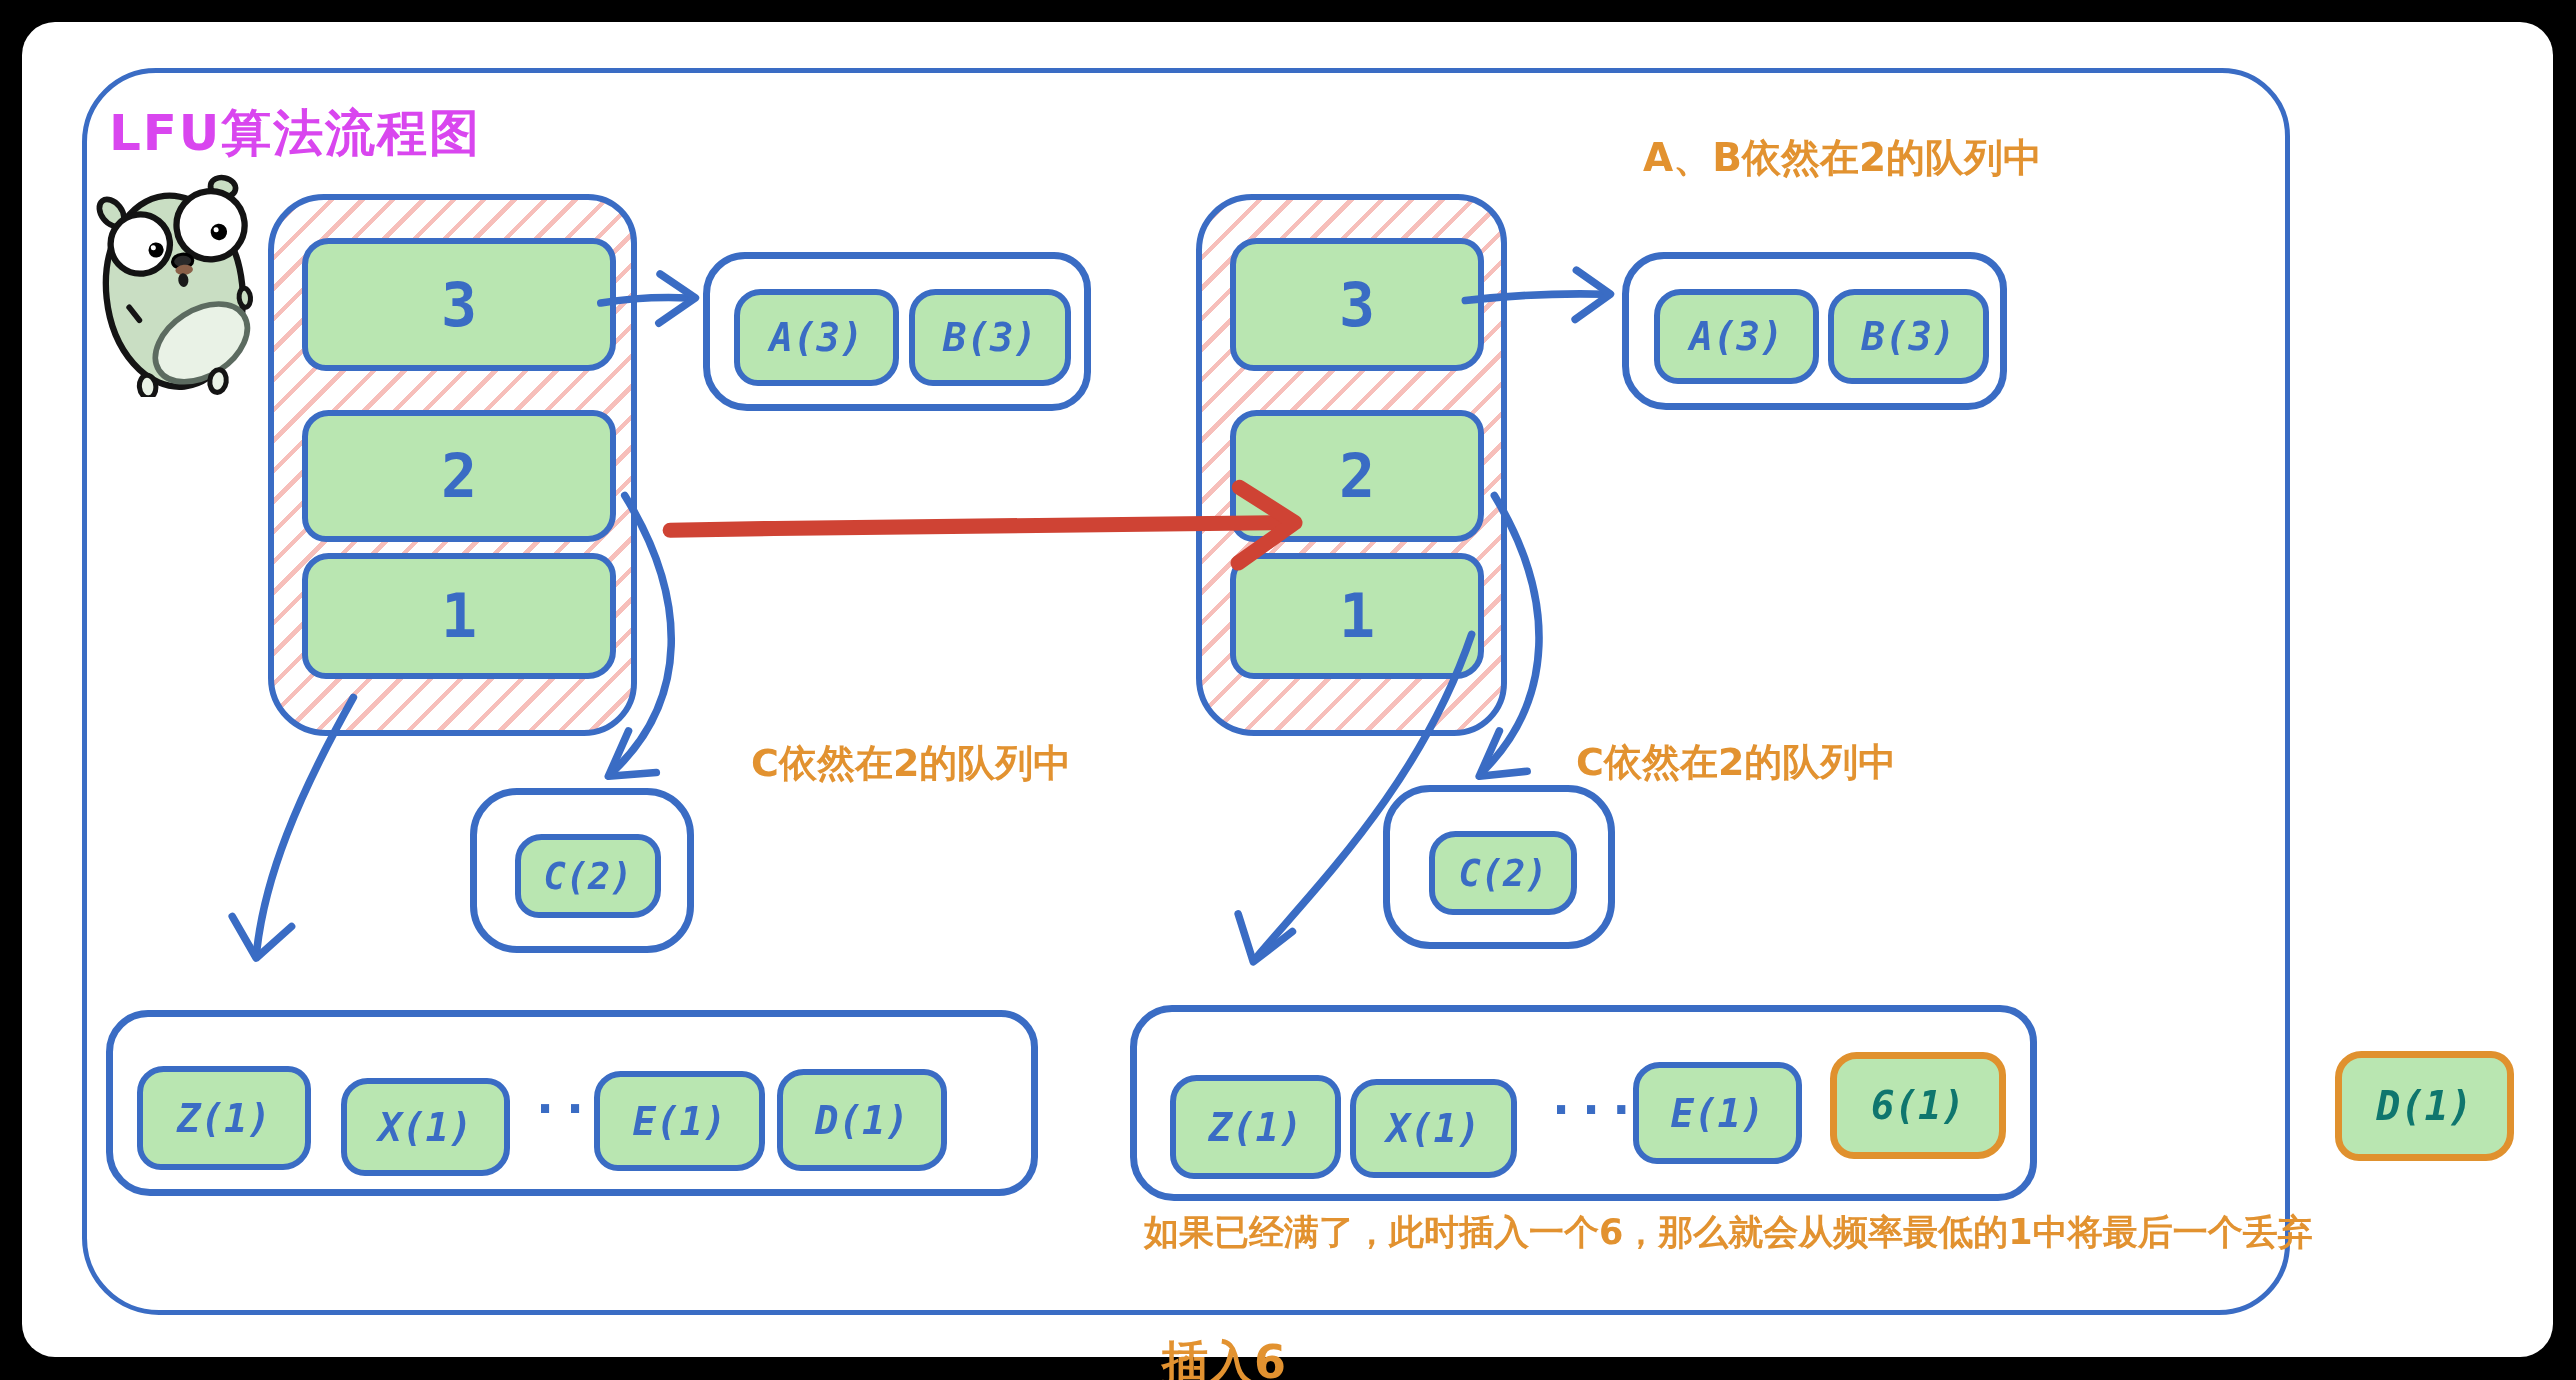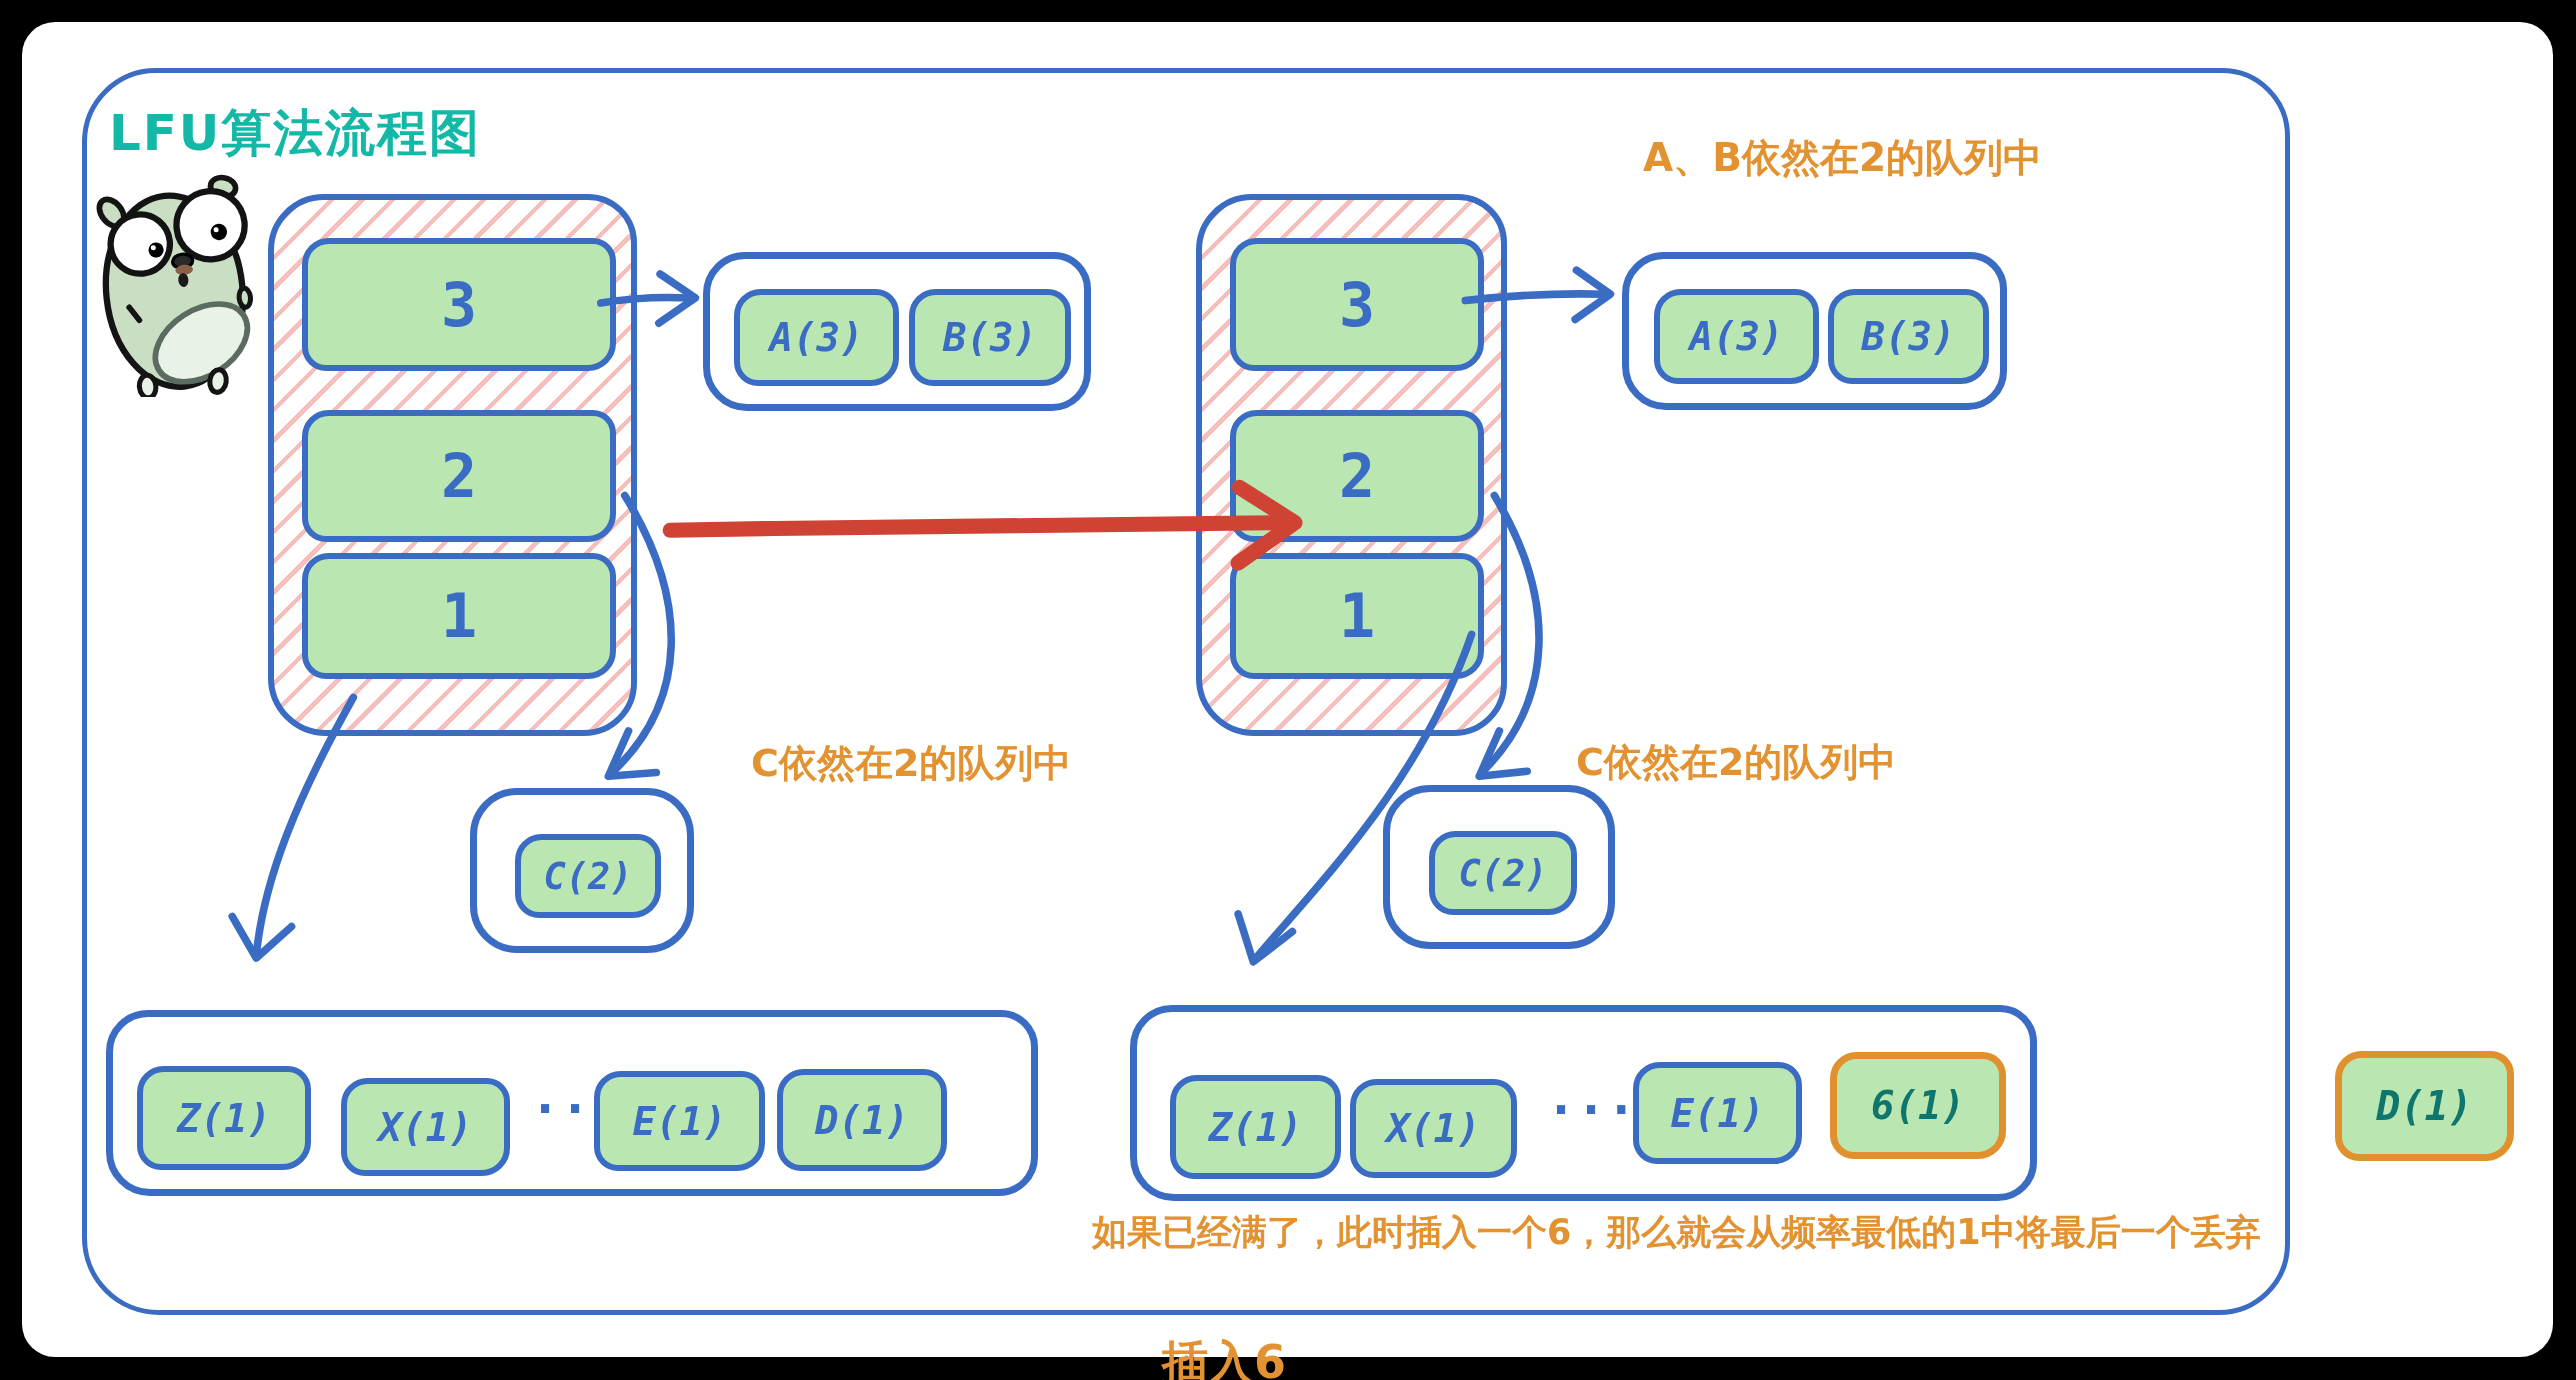--- a/index.html
+++ b/index.html
@@ -10,21 +10,21 @@
   .sheet{
     position:absolute;left:22px;top:22px;width:2531px;height:1335px;
     background:#ffffff;border-radius:33px;
   }
   .frame{
     position:absolute;left:82px;top:68px;width:2198px;height:1237px;
     border:5.7px solid #3a6cc4;border-radius:74px 68px 71px 77px;
   }
   .page-title{
     position:absolute;left:109px;top:100px;
-    font-size:50px;font-weight:bold;color:#14b8a6;letter-spacing:1.9px;
+    font-size:50px;font-weight:bold;color:#d946ef;letter-spacing:1.9px;
   }
   .hatch-stack{
     position:absolute;border:6.3px solid #3a6cc4;
     border-radius:56px 49px 53px 58px;background-color:#fff;
     background-image:repeating-linear-gradient(135deg,
       rgba(240,138,130,0.0) 0px, rgba(240,138,130,0.0) 17px,
       rgba(240,138,130,0.55) 17px, rgba(240,138,130,0.55) 21.5px);
   }
   .green-box{
     position:absolute;background:#b9e6b1;border:6.3px solid #3a6cc4;
@@ -171,21 +171,21 @@
     </div>
     <span class="ellipsis" style="left:409px;top:69px;">···</span>
     <div class="green-box" style="left:496px;top:50px;width:157px;height:90px;">
       <span class="item-label">E(1)</span>
     </div>
     <div class="green-box orange-box" style="left:693px;top:40px;width:162px;height:93px;border-width:7px;">
       <span class="item-label">6(1)</span>
     </div>
   </div>
 
-  <div class="annotation" style="left:1092px;top:1209px;font-size:35px;">如果已经满了，此时插入一个6，那么就会从频率最低的1中将最后一个丢弃</div>
+  <div class="annotation" style="left:1144px;top:1209px;font-size:35px;">如果已经满了，此时插入一个6，那么就会从频率最低的1中将最后一个丢弃</div>
   <div class="annotation" style="left:1162px;top:1332px;font-size:46px;">插入6</div>
 
   <div class="green-box orange-box" style="left:2335px;top:1051px;width:165px;height:96px;border-width:7.6px;">
     <span class="item-label" style="font-size:40px;">D(1)</span>
   </div>
 
   <svg class="overlay" width="2576" height="1381" viewBox="0 0 4082 2188" fill="none">
 
     <path d="M952 480 C1000 472, 1050 470, 1092 472" stroke="#3a6cc4" stroke-width="12" stroke-linecap="round"></path>
     <path d="M1046 434 L1102 472 L1044 512" stroke="#3a6cc4" stroke-width="12" stroke-linecap="round" stroke-linejoin="round"></path>

